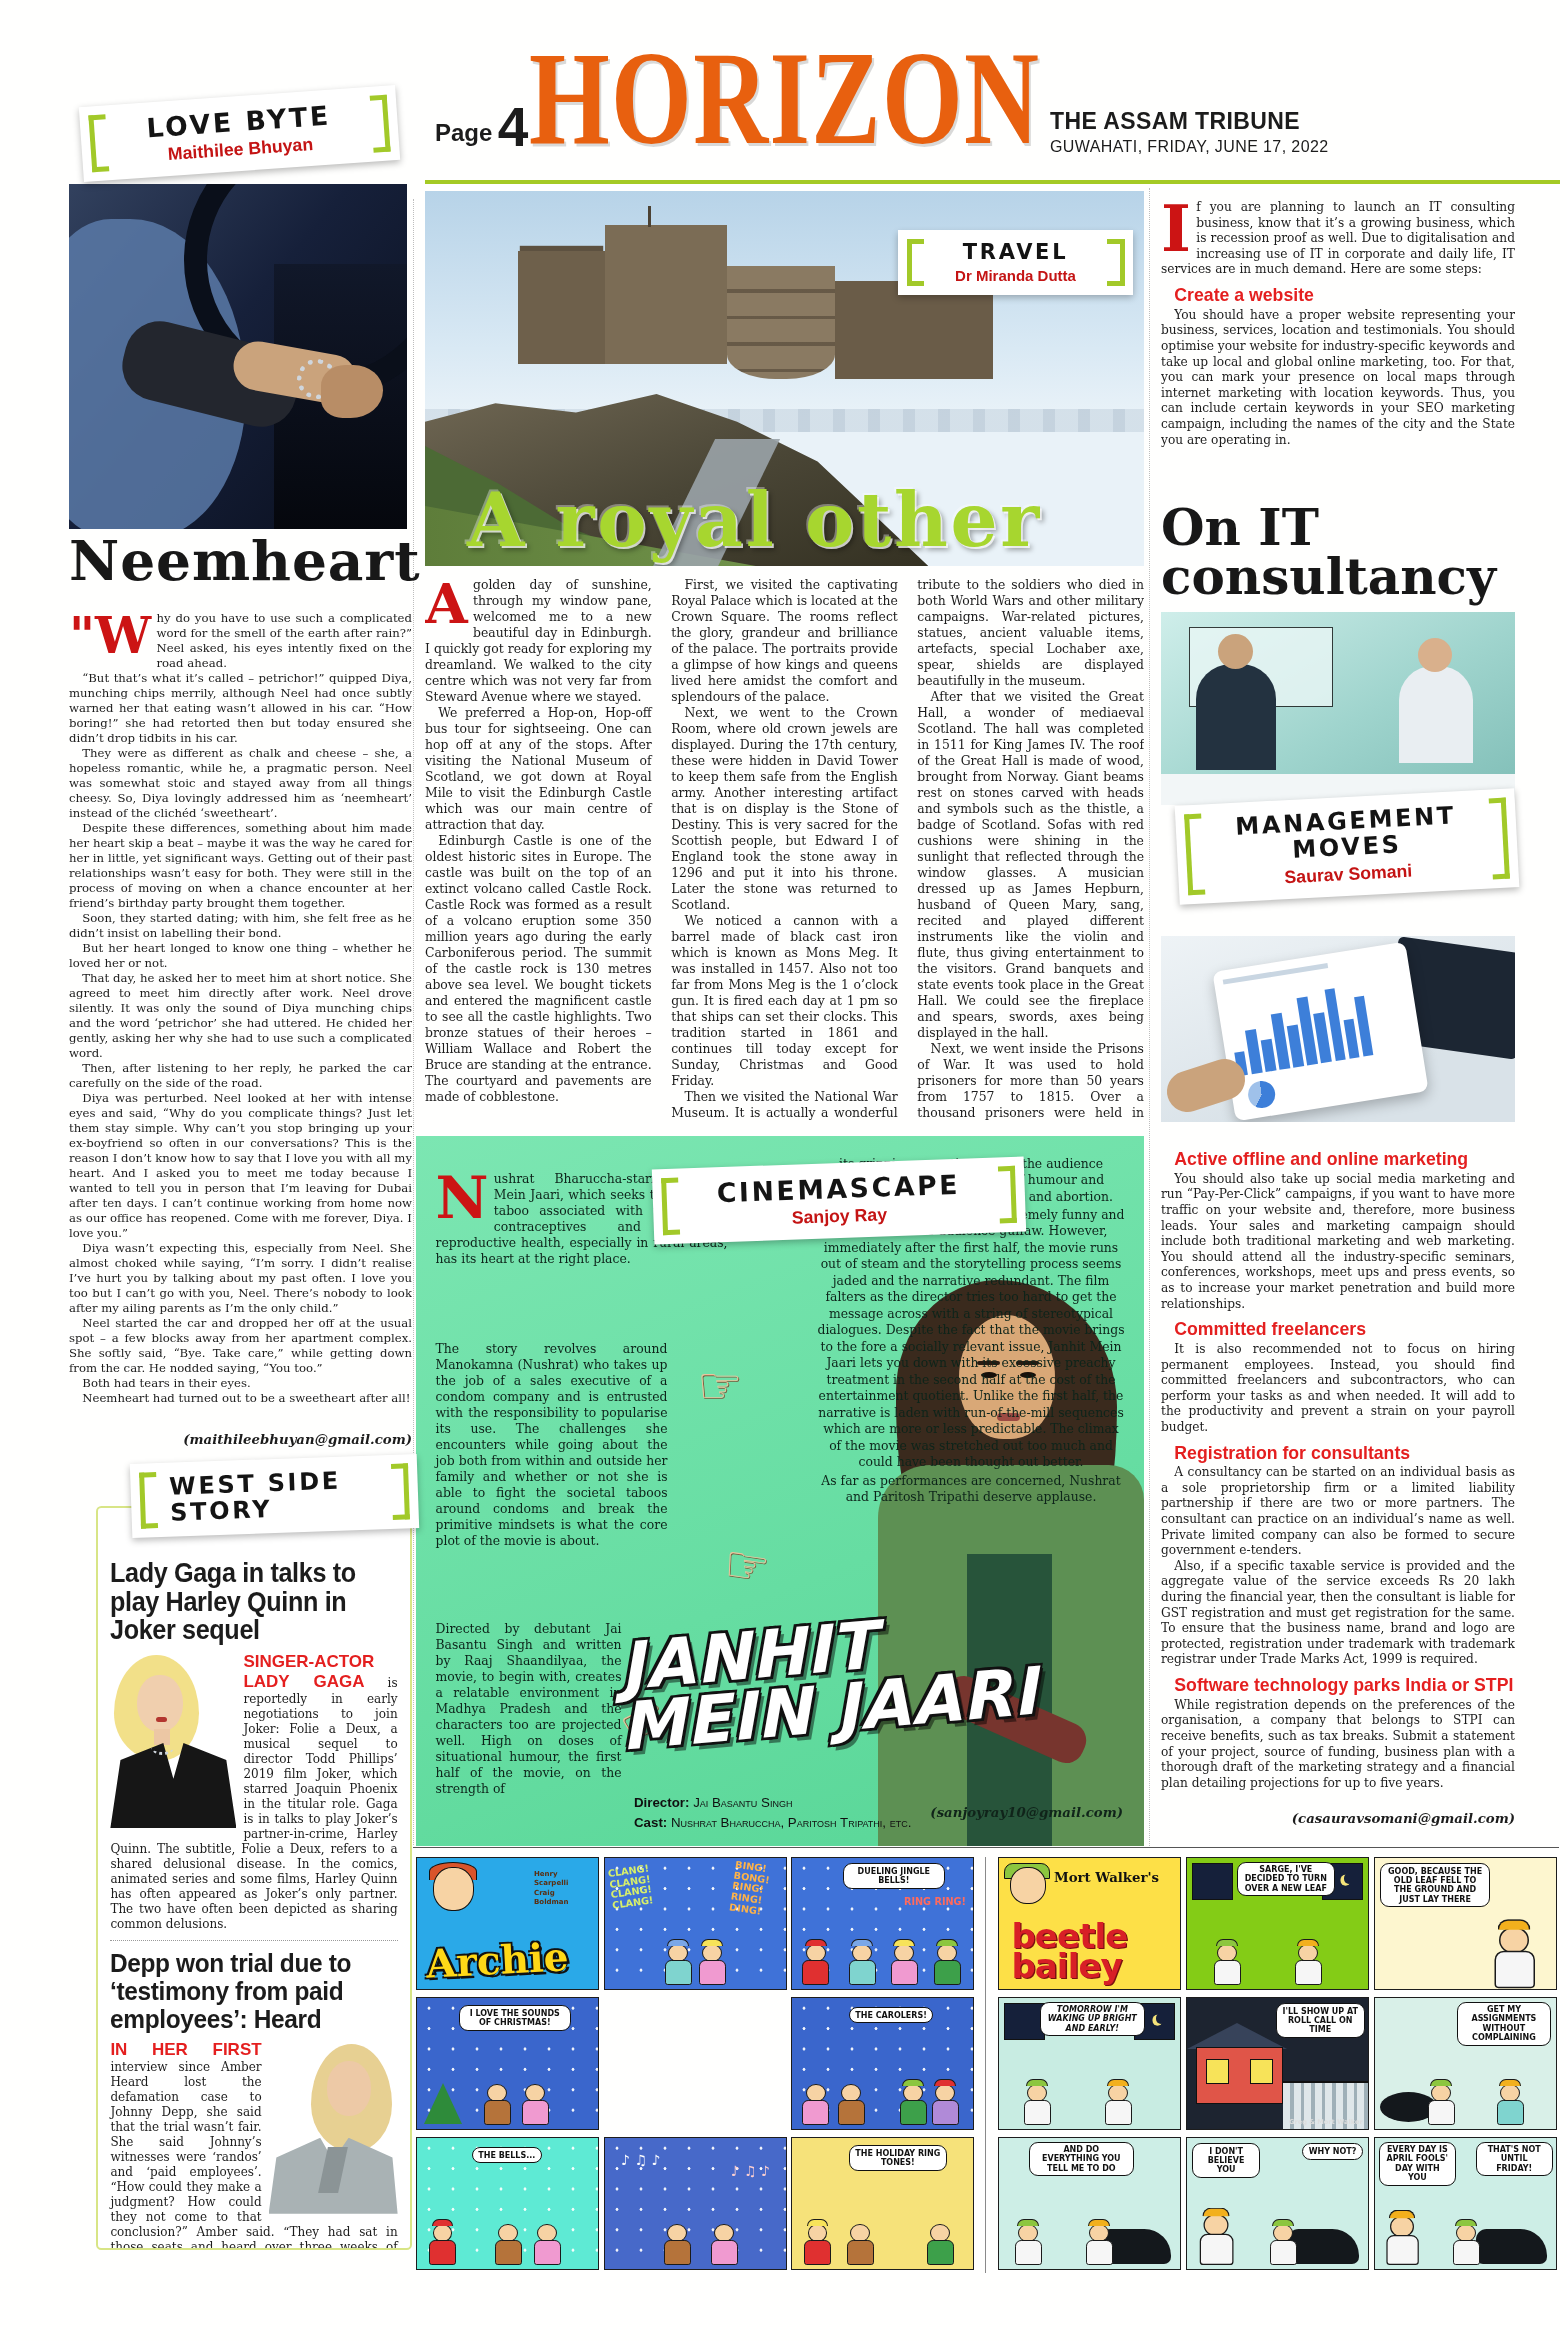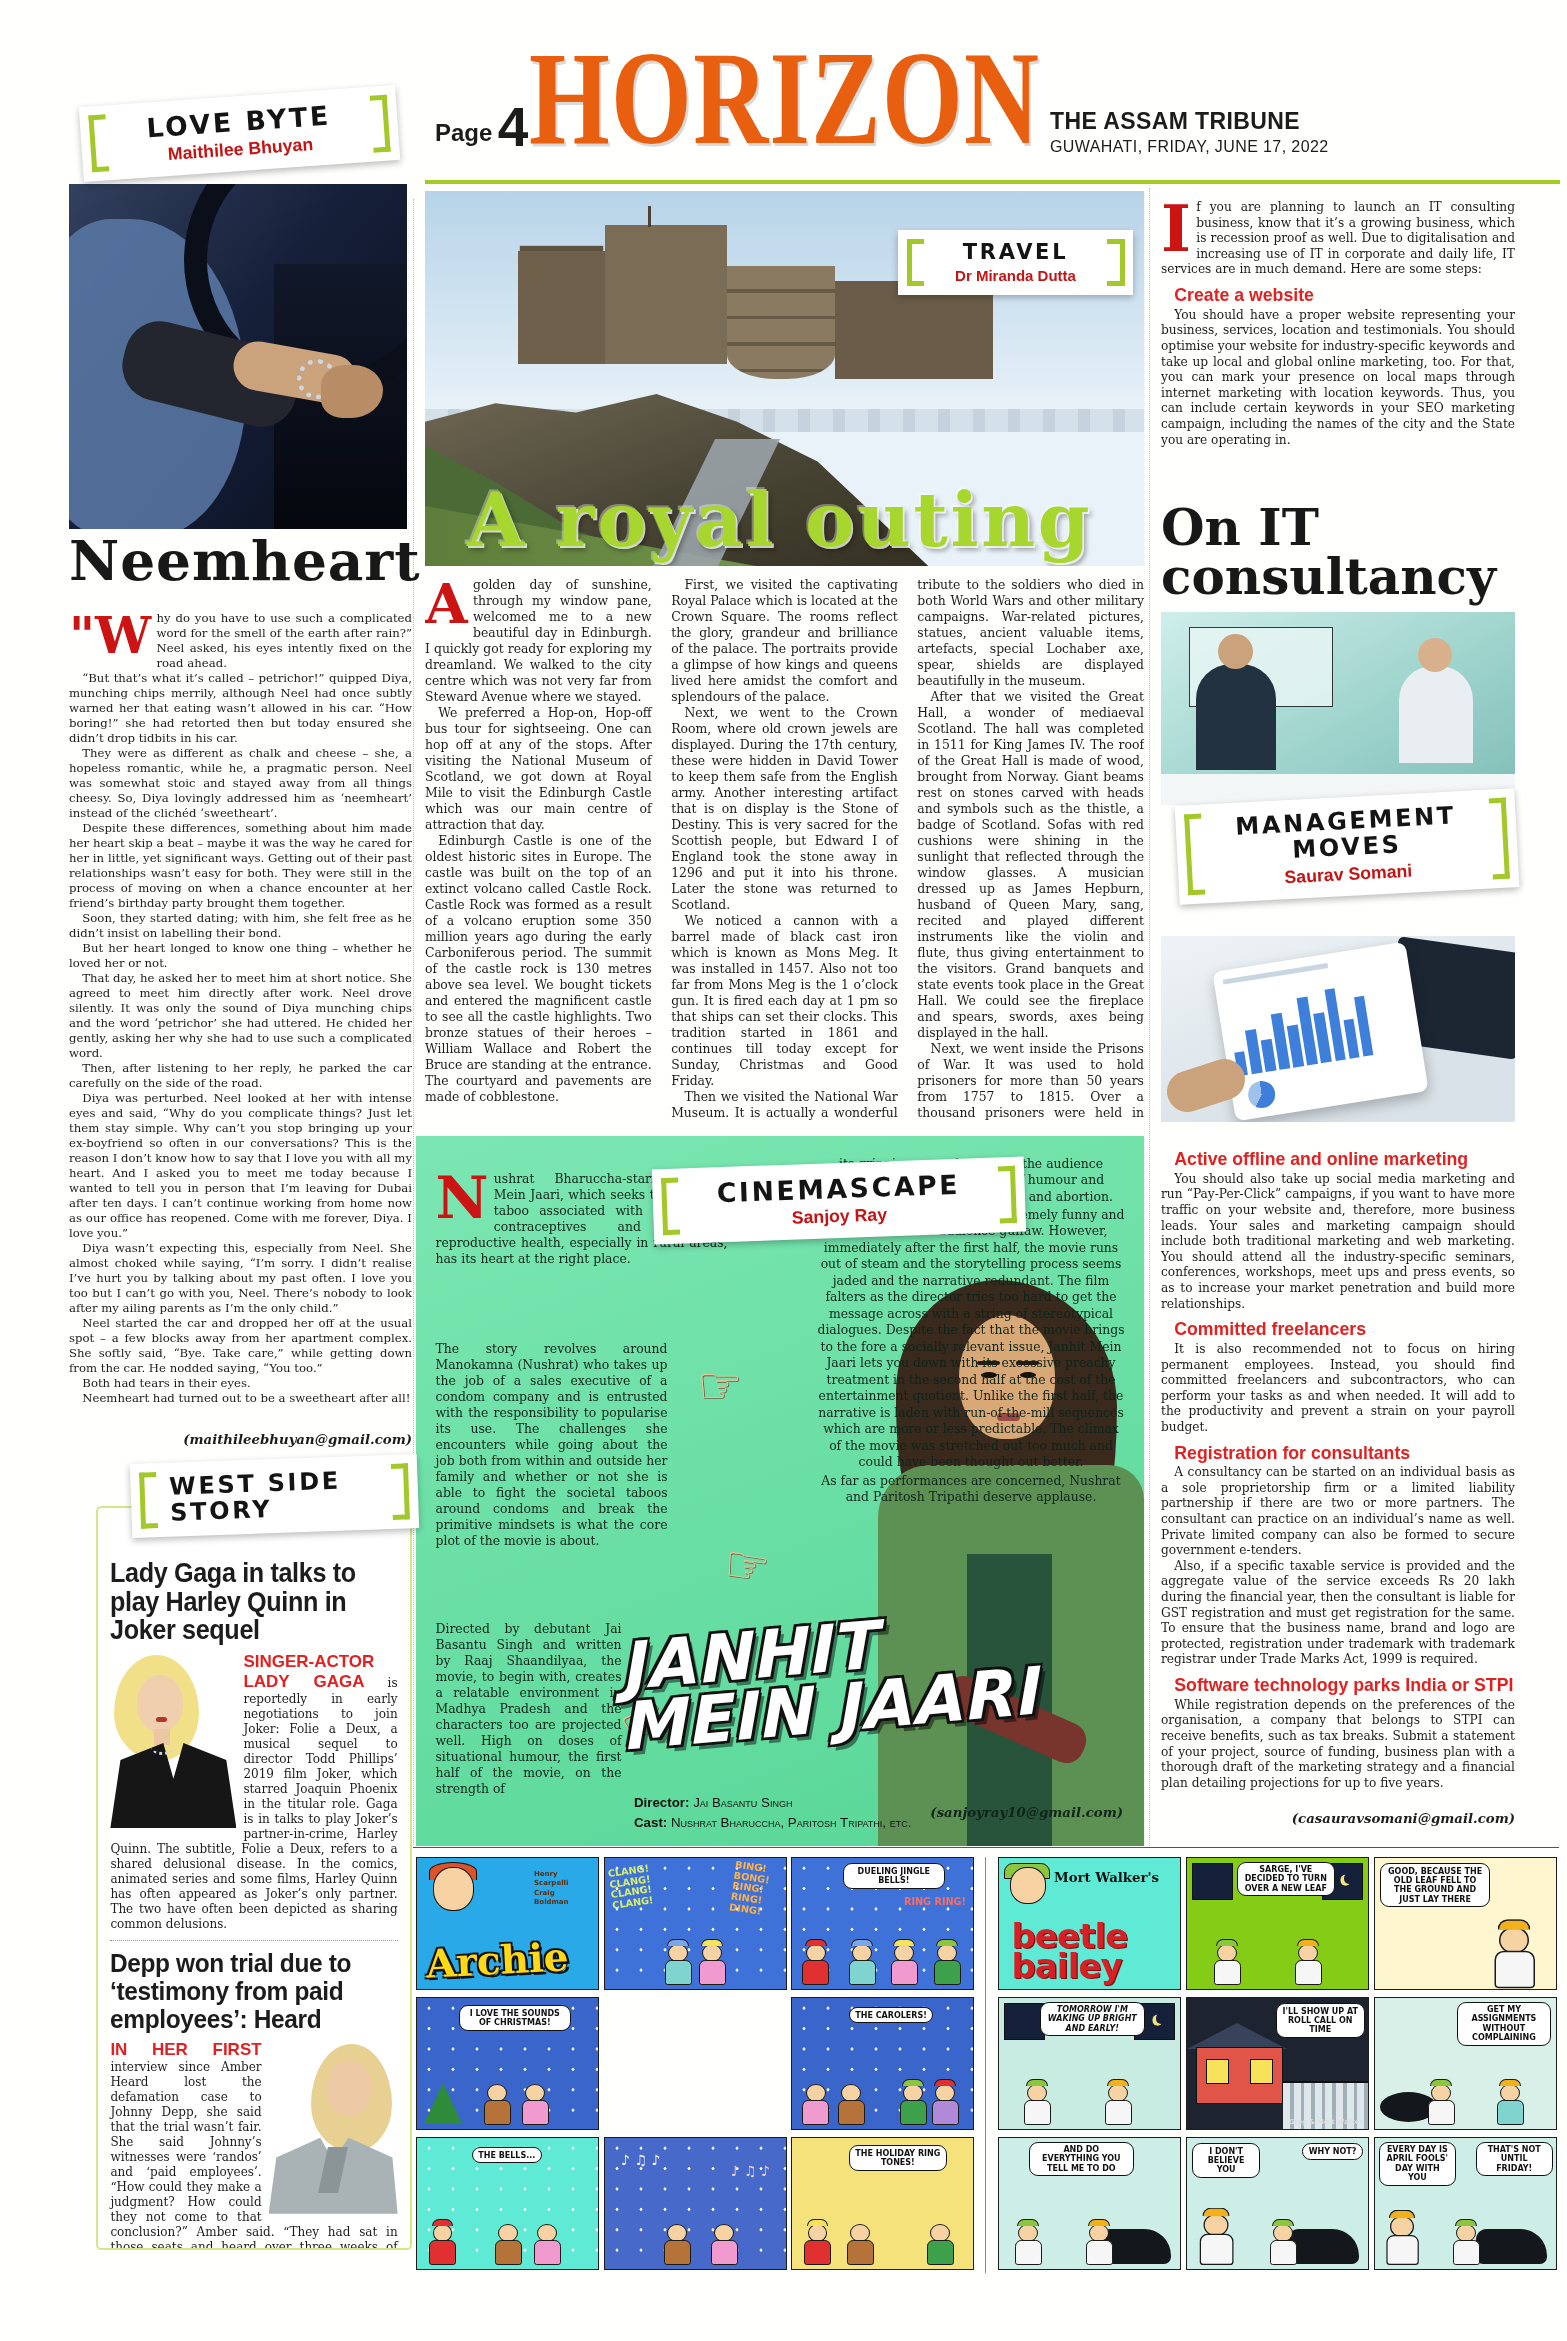--- a/index.html
+++ b/index.html
@@ -193,21 +193,21 @@
     border-right:19.5px solid transparent;border-bottom:41px solid #2e8b3a;z-index:1;}
   .archie-title{background:#2aa9e8;}
   .archie-logo{position:absolute;left:8.9px;bottom:8.9px;font:800 39px/1 "DejaVu Serif",serif;color:#ffd817;
     transform:rotate(-3deg);
     text-shadow:-1.8px -1.8px 0 #111,1.8px -1.8px 0 #111,-1.8px 1.8px 0 #111,2.7px 2.7px 0 #111;}
   .archie-head{position:absolute;left:16px;top:8.9px;width:39px;height:42px;background:#f7d3a4;
     border:1.8px solid #111;border-radius:46%;}
   .archie-hair{position:absolute;left:12.4px;top:3.5px;width:46px;height:17.7px;background:#d9542b;
     border-radius:50% 50% 0 0;border:1.8px solid #111;border-bottom:none;}
   .archie-credit{position:absolute;right:7px;top:12.4px;font:700 7px/1.3 "DejaVu Sans",sans-serif;color:#5a2f12;width:57px;}
-  .bb-title{background:#5eead4;}
+  .bb-title{background:#fde047;}
   .bb-author{position:absolute;left:55px;top:12.4px;font:700 13.3px "DejaVu Serif",serif;color:#111;}
   .bb-logo{position:absolute;left:12.4px;bottom:7px;font:800 34px/0.9 "DejaVu Sans",sans-serif;color:#d81f26;
     letter-spacing:-0.9px;text-shadow:1.3px 1.3px 0 #7a1010;}
   .bb-head{position:absolute;left:10.6px;top:8.9px;width:34px;height:35px;background:#f7d3a4;border:1.8px solid #111;border-radius:46%;}
   .bb-cap{position:absolute;left:5.3px;top:5.3px;width:44px;height:14px;background:#8cc63f;border:1.8px solid #111;border-radius:8.9px 8.9px 0 0;}
   .win{position:absolute;width:39px;height:35px;background:#15203a;border:1.8px solid #111;}
   .moon{position:absolute;width:10.6px;height:10.6px;border-radius:50%;box-shadow:-3.5px 1.8px 0 0 #f4e37a;}
   .house{position:absolute;left:8.9px;bottom:25px;width:85px;height:55px;background:#e05548;border:1.8px solid #111;}
   .roof{position:absolute;left:0px;bottom:80px;width:0;height:0;border-left:50px solid transparent;
     border-right:50px solid transparent;border-bottom:26.6px solid #37435a;}
@@ -279,21 +279,21 @@
     <div class="cityline"></div>
     <div class="tw2"></div>
       <div class="tw1"></div>
       <div class="tw3"></div>
       <div class="tw4"></div>
       <div class="spire"></div>
     <div class="rock"></div>
       <div class="moss"></div>
       <div class="grass"></div>
       <div class="path"></div>
-    <div class="royal-head">A royal outing</div>
+    <div class="royal-head">A royal other</div>
     <div class="tag" style="right:10.6px;top:39px;width:218px;left:auto;position:absolute;">
       <span class="br l"></span>
       <div class="tx">
         <div class="tag-title" style="font-size:21px;">TRAVEL</div>
         <div class="tag-byline" style="font-size:15px;">Dr Miranda Dutta</div>
       </div>
       <span class="br r"></span>
     </div>
   </div>
 

